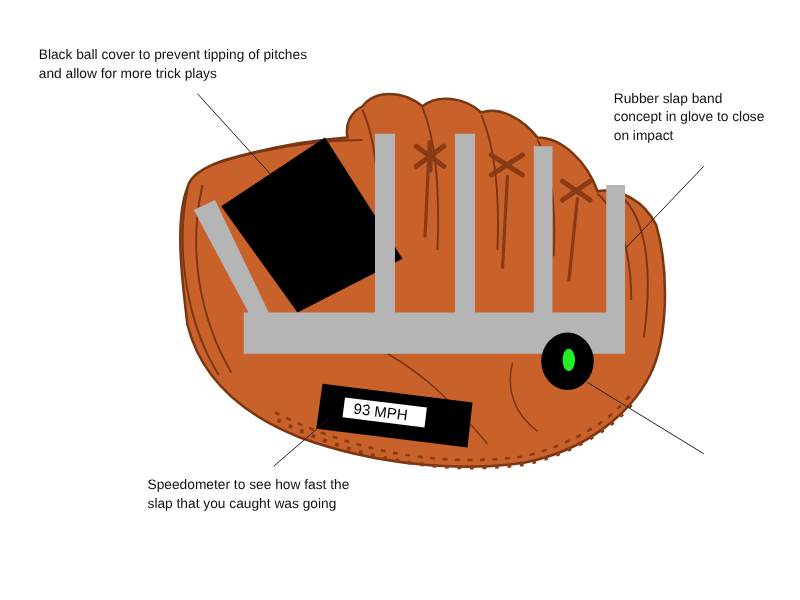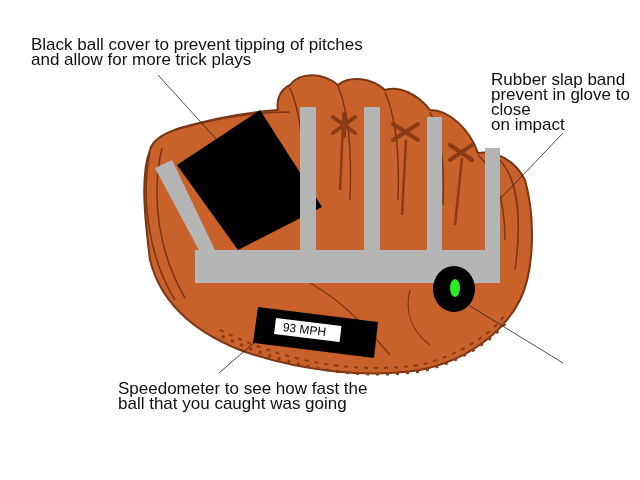--- a/index.html
+++ b/index.html
@@ -1,17 +1,17 @@
 <!DOCTYPE html>
 <html><head>
 <meta charset="utf-8">
 <style>
   html,body{margin:0;padding:0;background:#ffffff;}
   #stage{position:relative;width:640px;height:480px;overflow:hidden;background:#fff;font-family:"Liberation Sans",sans-serif;}
-  .label{position:absolute;font-size:17px;line-height:15px;color:#111;white-space:pre-line;}
+  .label{position:absolute;font-size:11px;line-height:15px;color:#111;white-space:pre-line;}
   svg{position:absolute;left:0;top:0;}
   #speedo-text{position:absolute;left:276px;top:318px;width:66px;height:16px;background:#fff;transform:rotate(7deg);transform-origin:left top;font-size:12px;line-height:16px;color:#000;text-align:left;padding-left:8px;box-sizing:border-box;}
 </style>
 </head>
 <body>
 
 <div id="stage">
   <svg width="640" height="480" viewBox="0 0 640 480">
 
     <g>
@@ -68,17 +68,17 @@
       <line x1="219" y1="373" x2="263" y2="335"></line>
       <line x1="563" y1="363" x2="470" y2="306"></line>
     </g>
   </svg>
 
   <div id="speedo-text">93 MPH</div>
 
   <div class="label" style="left:31px;top:37px;">Black ball cover to prevent tipping of pitches
 and allow for more trick plays</div>
   <div class="label" style="left:491px;top:72px;">Rubber slap band
-prevent in glove to close
+concept in glove to close
 on impact</div>
   <div class="label" style="left:118px;top:381px;">Speedometer to see how fast the
-ball that you caught was going</div>
+slap that you caught was going</div>
 </div>
 
 </body></html>

